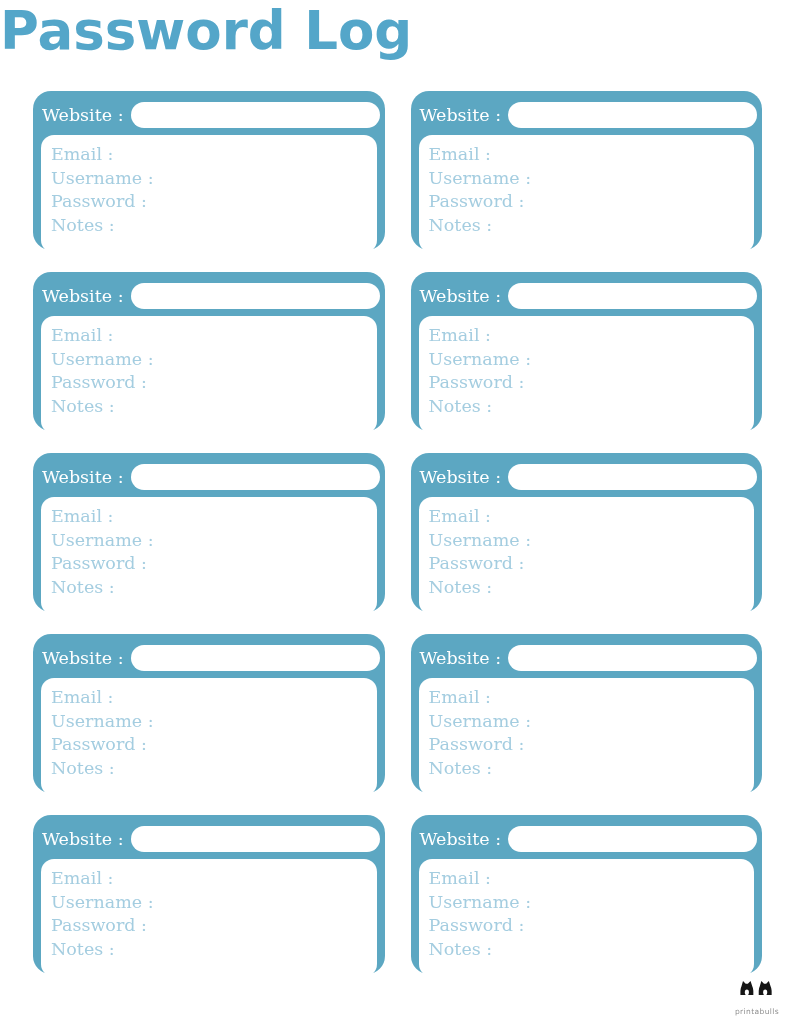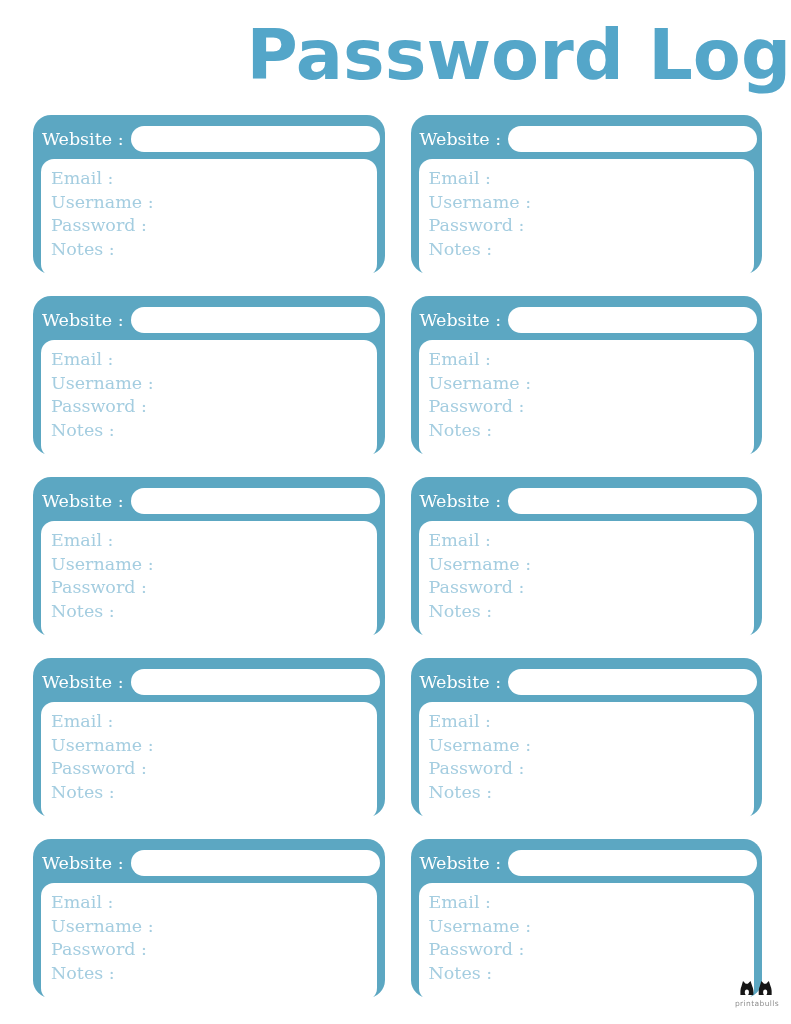--- a/index.html
+++ b/index.html
@@ -8,25 +8,25 @@
   }
   body {
     width: 791px;
     height: 1024px;
     background: #ffffff;
     position: relative;
     overflow: hidden;
     font-family: "DejaVu Serif", serif;
   }
   .page-title {
-    margin: 24px 0 0 0;
-    text-align: right;
+    margin: 0 0 0 0;
+    text-align: left;
     font-family: "DejaVu Sans", sans-serif;
     font-weight: 700;
-    font-size: 70px;
+    font-size: 53px;
     line-height: 62px;
     letter-spacing: 0px;
     color: var(--title-blue, #54a6c9);
   }
   .card-grid {
     margin: 29px 29px 0 33px;
     display: grid;
     grid-template-columns: 1fr 1fr;
     column-gap: 26px;
     row-gap: 22px;
@@ -93,21 +93,21 @@
     top: 981px;
     width: 58px;
     text-align: center;
   }
   .brand-logo svg {
     display: block;
     margin: 0 auto;
   }
   .brand-text {
     display: block;
-    margin-top: 4px;
+    margin-top: 12px;
     font-family: "DejaVu Sans", sans-serif;
     font-size: 7.5px;
     letter-spacing: 0.4px;
     color: var(--logo-text-gray, #8f8f8f);
   }
 </style>
 </head>
 <body>
 
 <h1 class="page-title">Password Log</h1>

